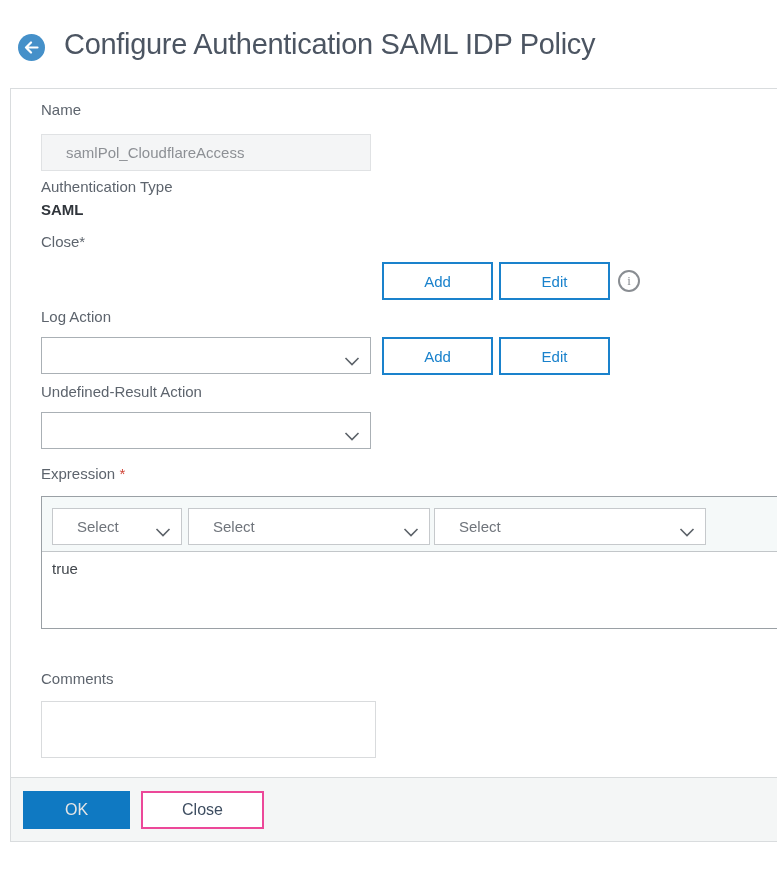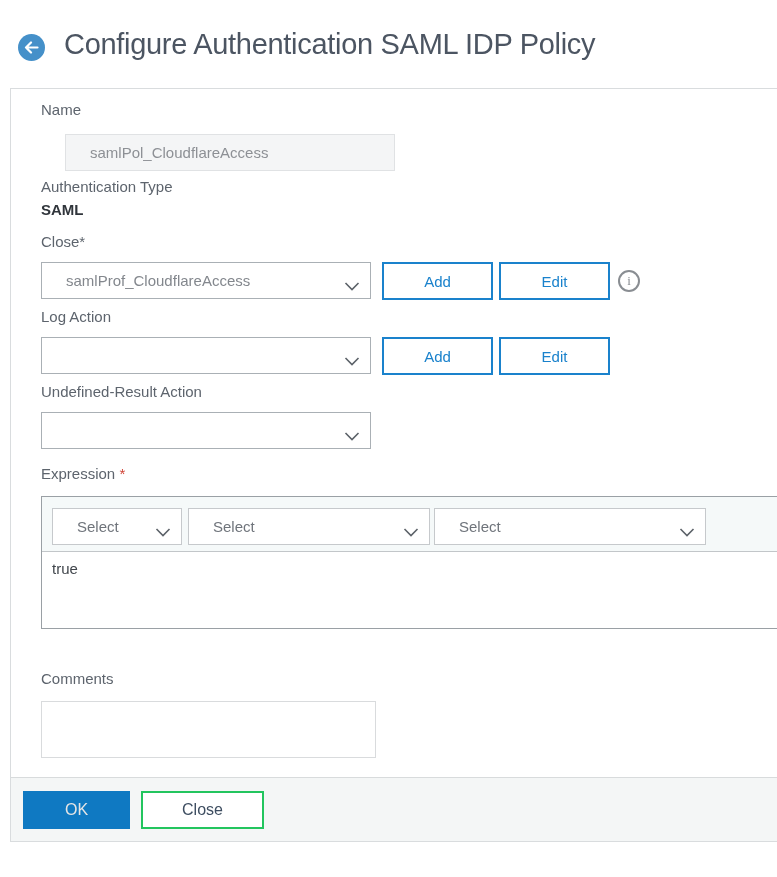--- a/index.html
+++ b/index.html
@@ -92,55 +92,47 @@
     position: absolute; left: 0; bottom: 0; width: 100%; height: 64px;
     background: #f4f6f6; border-top: 1px solid #d8dbdc;
   }
   .btn-ok {
     position: absolute; left: 12px; top: 13px; width: 107px; height: 38px;
     background: #0f79c2; border: 1px solid #0f79c2; color: #e5e5e5;
     font-size: 16px; font-family: "Liberation Sans", sans-serif; cursor: pointer;
   }
   .btn-close {
     position: absolute; left: 130px; top: 13px; width: 123px; height: 38px;
-    background: #ffffff; border: 2px solid #22c55e; color: #3d4d60;
+    background: #ffffff; border: 2px solid #ec4899; color: #3d4d60;
     font-size: 16px; font-family: "Liberation Sans", sans-serif; cursor: pointer;
   }
 </style>
 </head>
 <body>
 
 <div class="header">
   <div class="back-btn">
     <span>
       <svg width="15" height="13" viewBox="0 0 15 13">
         <path d="M7 1.5 L2 6.5 L7 11.5 M2 6.5 L13.5 6.5" fill="none" stroke="#ffffff" stroke-width="2.2" stroke-linecap="round" stroke-linejoin="round"></path>
       </svg>
     </span>
   </div>
   <div class="page-title">Configure Authentication SAML IDP Policy</div>
 </div>
 
 <div class="panel">
 
   <div class="field-label" style="top:12px">Name</div>
-  <input class="text-input" style="top: 45px; margin-left: 24px;" disabled="" value="samlPol_CloudflareAccess">
+  <input class="text-input" style="top: 45px;" disabled="" value="samlPol_CloudflareAccess">
 
   <div class="field-label" style="top:89px">Authentication Type</div>
   <div class="static-value" style="top:112px">SAML</div>
 
   <div class="field-label" style="top:144px">Close*</div>
-  <div class="sel" style="left:30px; top:173px; width:330px">
-    <span>samlProf_CloudflareAccess</span>
-    <span class="chev">
-      <svg width="16" height="9" viewBox="0 0 16 9">
-          <path d="M1.5 1 L8 7.5 L14.5 1" fill="none" stroke="#5c6269" stroke-width="1.6"></path>
-        </svg>
-    </span>
-  </div>
   <button class="btn-outline-blue" style="left:371px; top:173px; width:111px">Add</button>
   <button class="btn-outline-blue" style="left:488px; top:173px; width:111px">Edit</button>
   <div class="info-icon" style="left:607px; top:181px">
     <span>i</span>
   </div>
 
   <div class="field-label" style="top:219px">Log Action</div>
   <div class="sel" style="left:30px; top:248px; width:330px">
     <span></span>
     <span class="chev">

